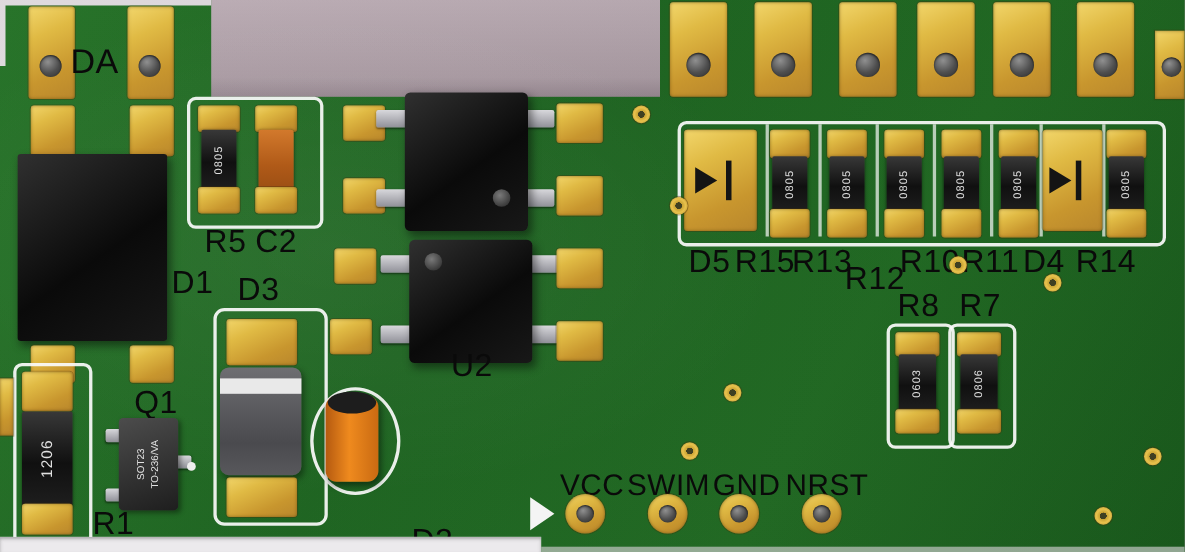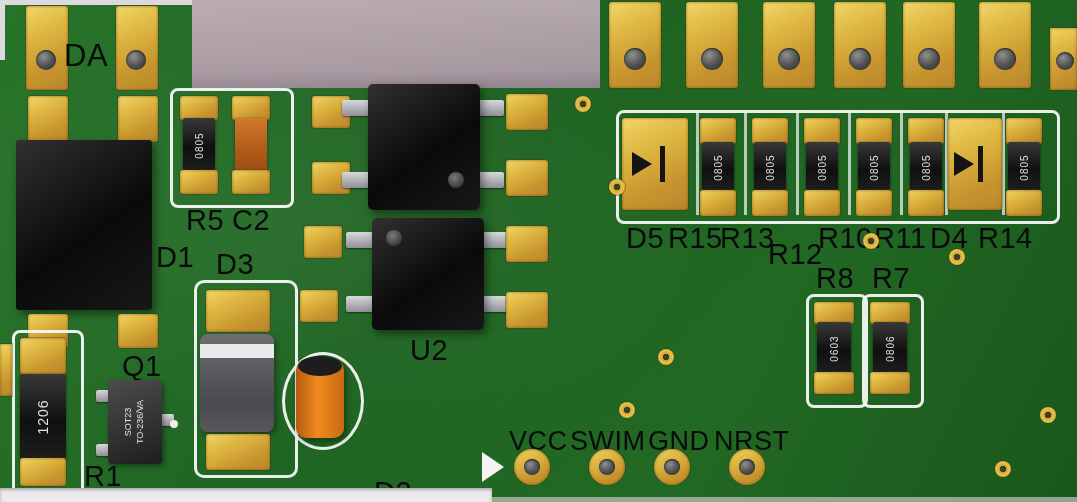--- a/index.html
+++ b/index.html
@@ -73,21 +73,21 @@
   <div class="pin" style="left:346px;top:232px;width:28px;height:16px"></div>
   <div class="pin" style="left:346px;top:296px;width:28px;height:16px"></div>
   <div class="pin" style="left:480px;top:232px;width:28px;height:16px"></div>
   <div class="pin" style="left:480px;top:296px;width:28px;height:16px"></div>
   <div class="body-ic" style="left:372px;top:218px;width:112px;height:112px"></div>
   <div class="dot" style="left:386px;top:230px;width:16px;height:16px;background:radial-gradient(circle at 40% 35%,#7a7a7a,#222)"></div>
   <div class="pad" style="left:506px;top:94px;width:42px;height:36px"></div>
   <div class="pad" style="left:506px;top:160px;width:42px;height:36px"></div>
   <div class="pad" style="left:506px;top:226px;width:42px;height:36px"></div>
   <div class="pad" style="left:506px;top:292px;width:42px;height:36px"></div>
-  <div class="lbl" style="left:410px;top:336px">U2</div>
+  <div class="lbl" style="left:410px;top:319px">U2</div>
 
   <div class="lbl" style="left:216px;top:250px">D3</div>
   <div class="silk" style="left:194px;top:280px;width:98px;height:192px;border-radius:10px"></div>
   <div class="pad" style="left:206px;top:290px;width:64px;height:42px"></div>
   <div class="abs" style="left:200px;top:334px;width:74px;height:98px;background:linear-gradient(180deg,#6e6e72 0%,#4a4a4e 70%,#58585c 100%);border-radius:8px;box-shadow:2px 3px 6px rgba(0,0,0,.4)">
     <div class="abs" style="left:0;top:10px;width:100%;height:14px;background:#e9e9e9"></div>
   </div>
   <div class="pad" style="left:206px;top:434px;width:64px;height:36px"></div>
 
   <div class="abs" style="left:282px;top:352px;width:76px;height:92px;border:3px solid rgba(250,250,250,.93);border-radius:50%"></div>

